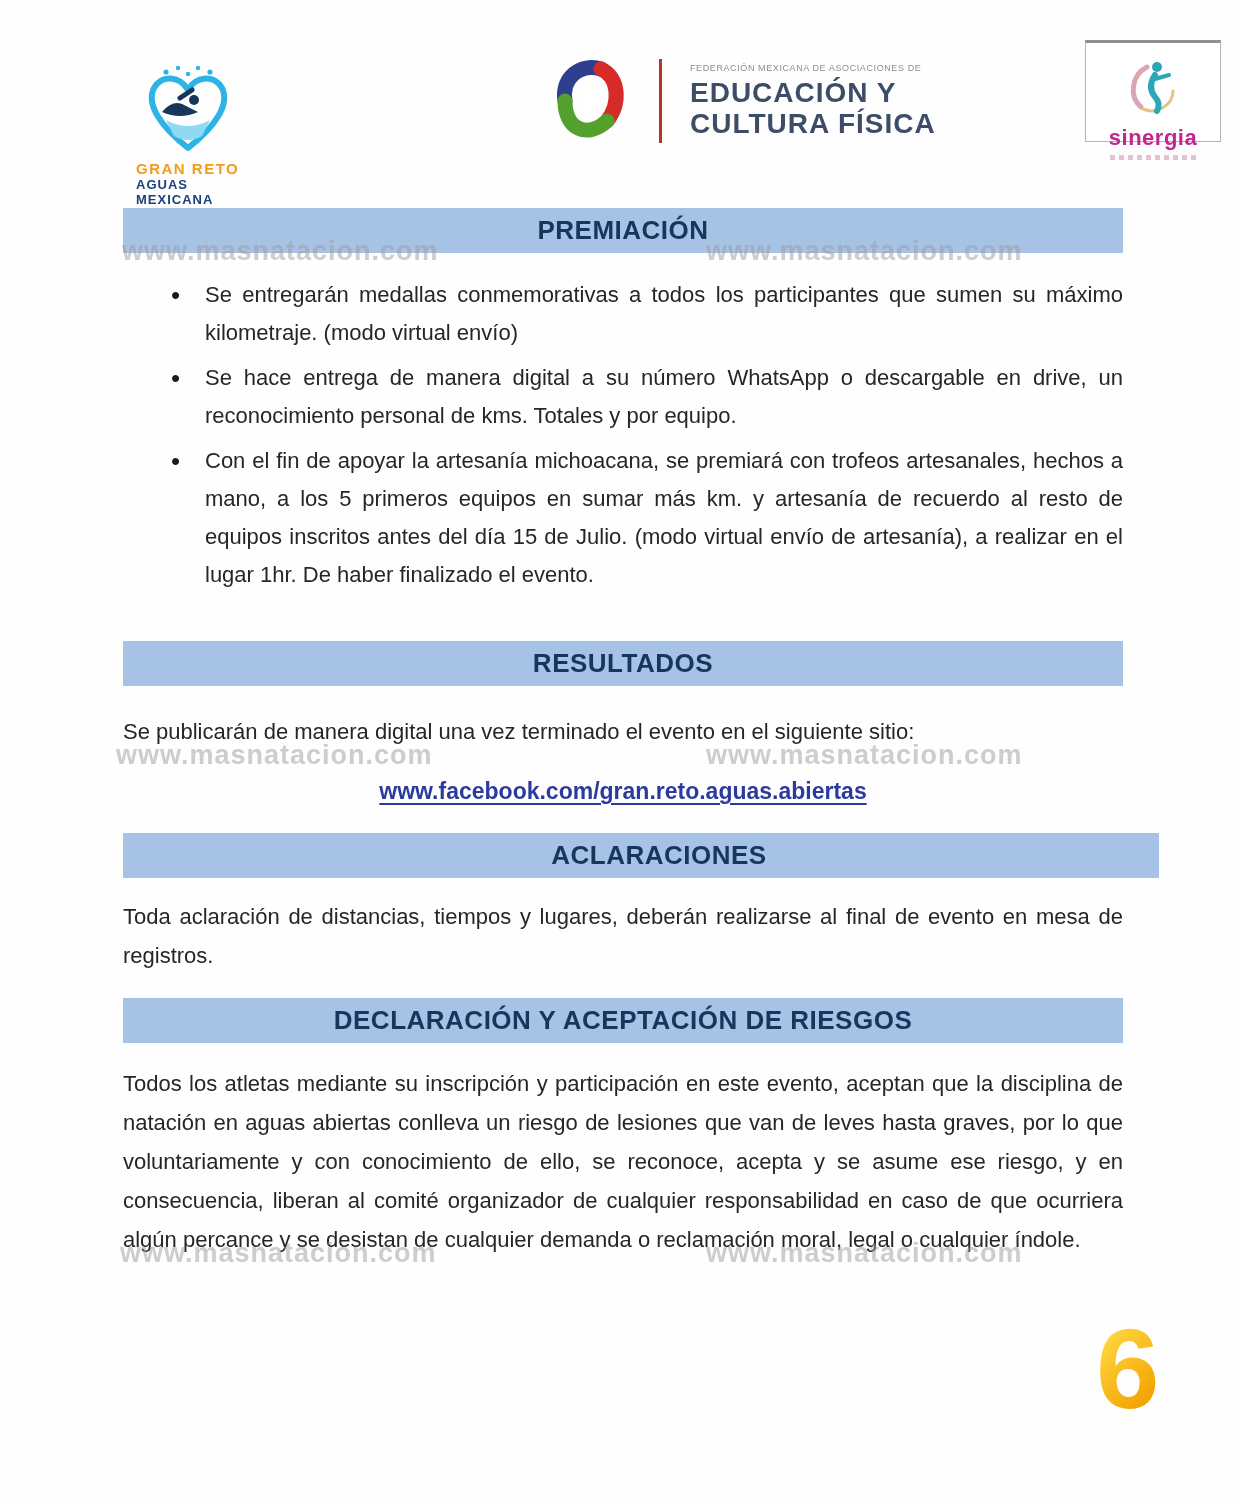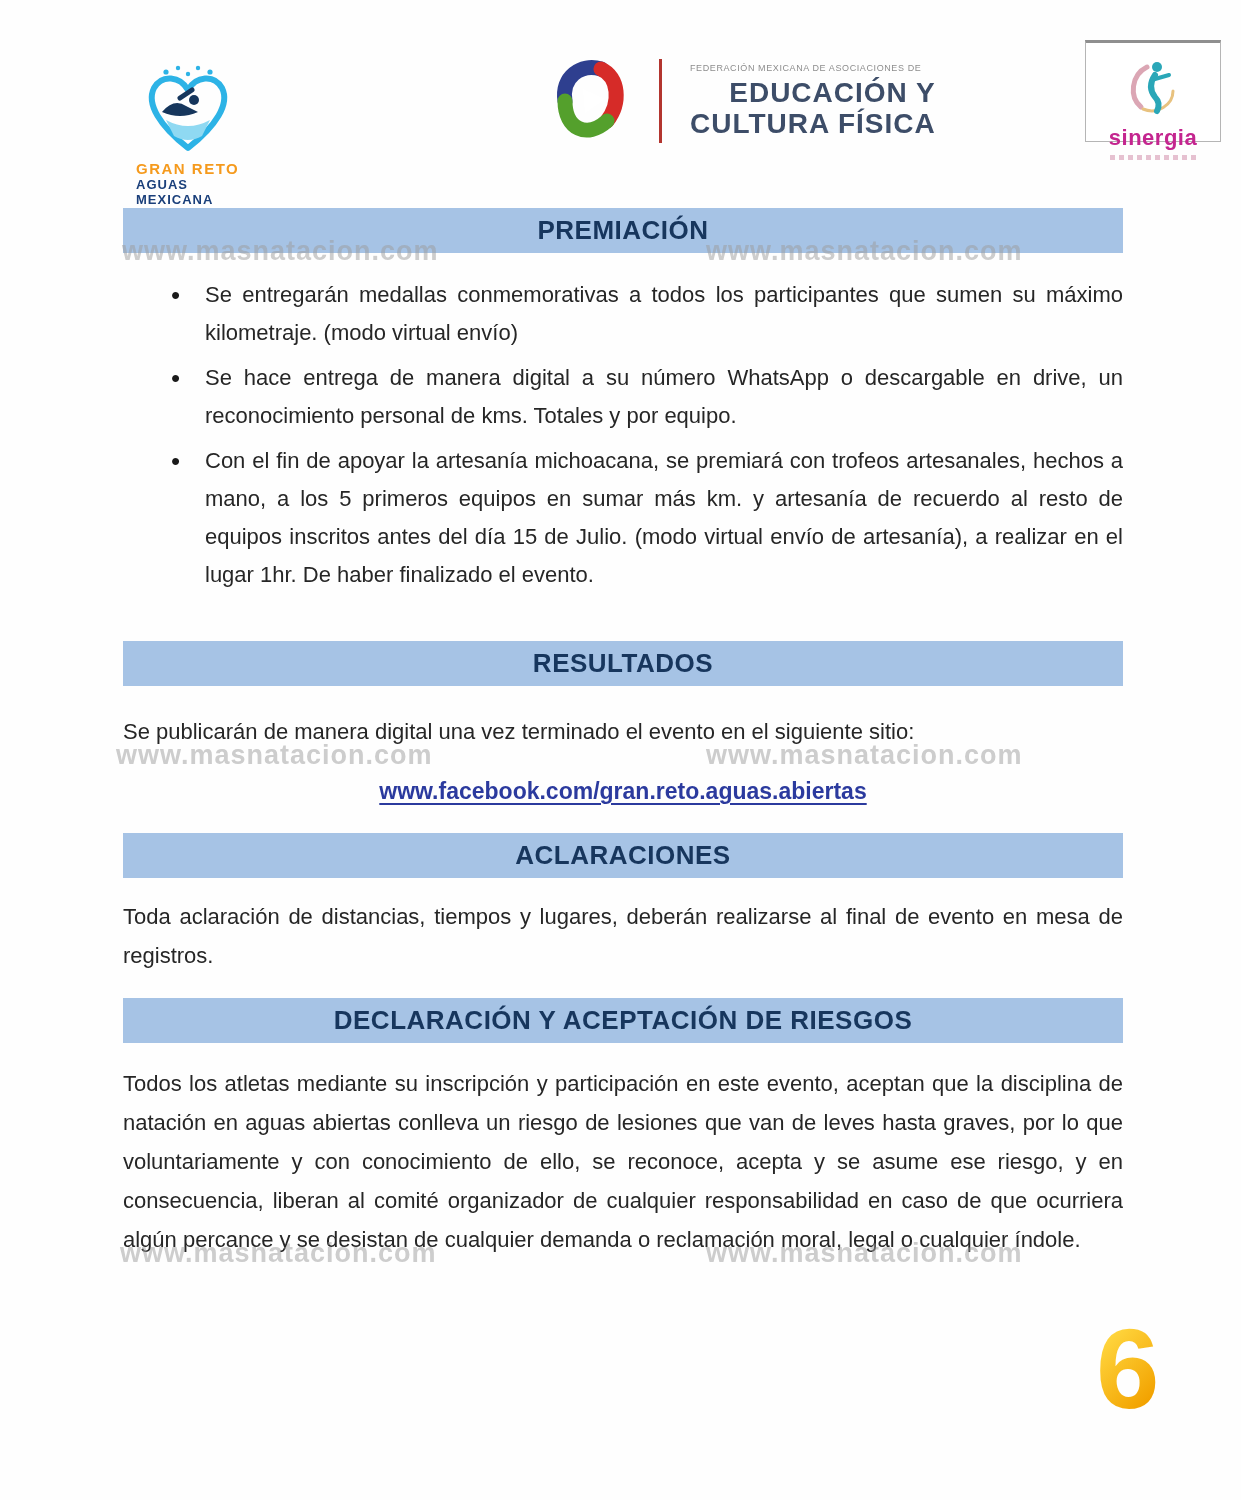--- a/index.html
+++ b/index.html
@@ -13,21 +13,21 @@
   }
 
   
   .logo-left { position:absolute; left:136px; top:62px; width:124px; text-align:left; }
   .logo-left .gr-line1 { color:#f59a1d; font-weight:800; font-size:15px; letter-spacing:1.5px; margin-top:2px; }
   .logo-left .gr-line2 { color:#1a3f7a; font-weight:800; font-size:13px; letter-spacing:1px; }
 
   .logo-center { position:absolute; left:543px; top:55px; display:flex; align-items:center; gap:28px; }
   .logo-center .divider { width:3px; height:84px; background:#b3352f; }
   .fed-small { font-size:9px; color:#8d8d8d; letter-spacing:0.6px; white-space:nowrap; margin-bottom:4px; }
-  .fed-line { font-size:28px; font-weight:bold; color:#3d4d68; line-height:31px; letter-spacing:1px;text-align:right; }
+  .fed-line { font-size:28px; font-weight:bold; color:#3d4d68; line-height:31px; letter-spacing:1px; }
 
   .logo-right {
     position:absolute; left:1085px; top:40px; width:136px; height:102px;
     border:1px solid #b5b5b5; border-top:3px solid #8f8f8f;
     background:#fff; text-align:center; box-sizing:border-box;
   }
   .sin-name { color:#c4258f; font-weight:bold; font-size:22px; letter-spacing:0.5px; margin-top:2px; }
   .sin-tagline {
     height:5px; width:86px; margin:4px auto 0;
     background:repeating-linear-gradient(90deg,#d9a0b8 0 5px,transparent 5px 9px);
@@ -38,21 +38,21 @@
   .banner {
     position:absolute; left:123px; width:1000px; height:45px;
     background:#a6c3e5;
     display:flex; align-items:center; justify-content:center;
     font-weight:bold; font-size:26px; color:#17365d; letter-spacing:0.5px;
     z-index:1;
     text-align:right;
   }
   #banner-premiacion   { top:208px; }
   #banner-resultados   { top:641px; }
-  #banner-aclaraciones { top:833px; }
+  #banner-aclaraciones { top:833px;padding-left:36px; }
   #banner-riesgos      { top:998px; }
 
   
   .bullets { position:absolute; top:276px; left:123px; width:1000px; z-index:1; }
   .bullet-item {
     position:relative; padding-left:82px; box-sizing:border-box; width:1000px;
     text-align:justify; font-size:22px; line-height:38px; color:#262626;
     margin-bottom:7px;
   }
   .bullet-item::before {

